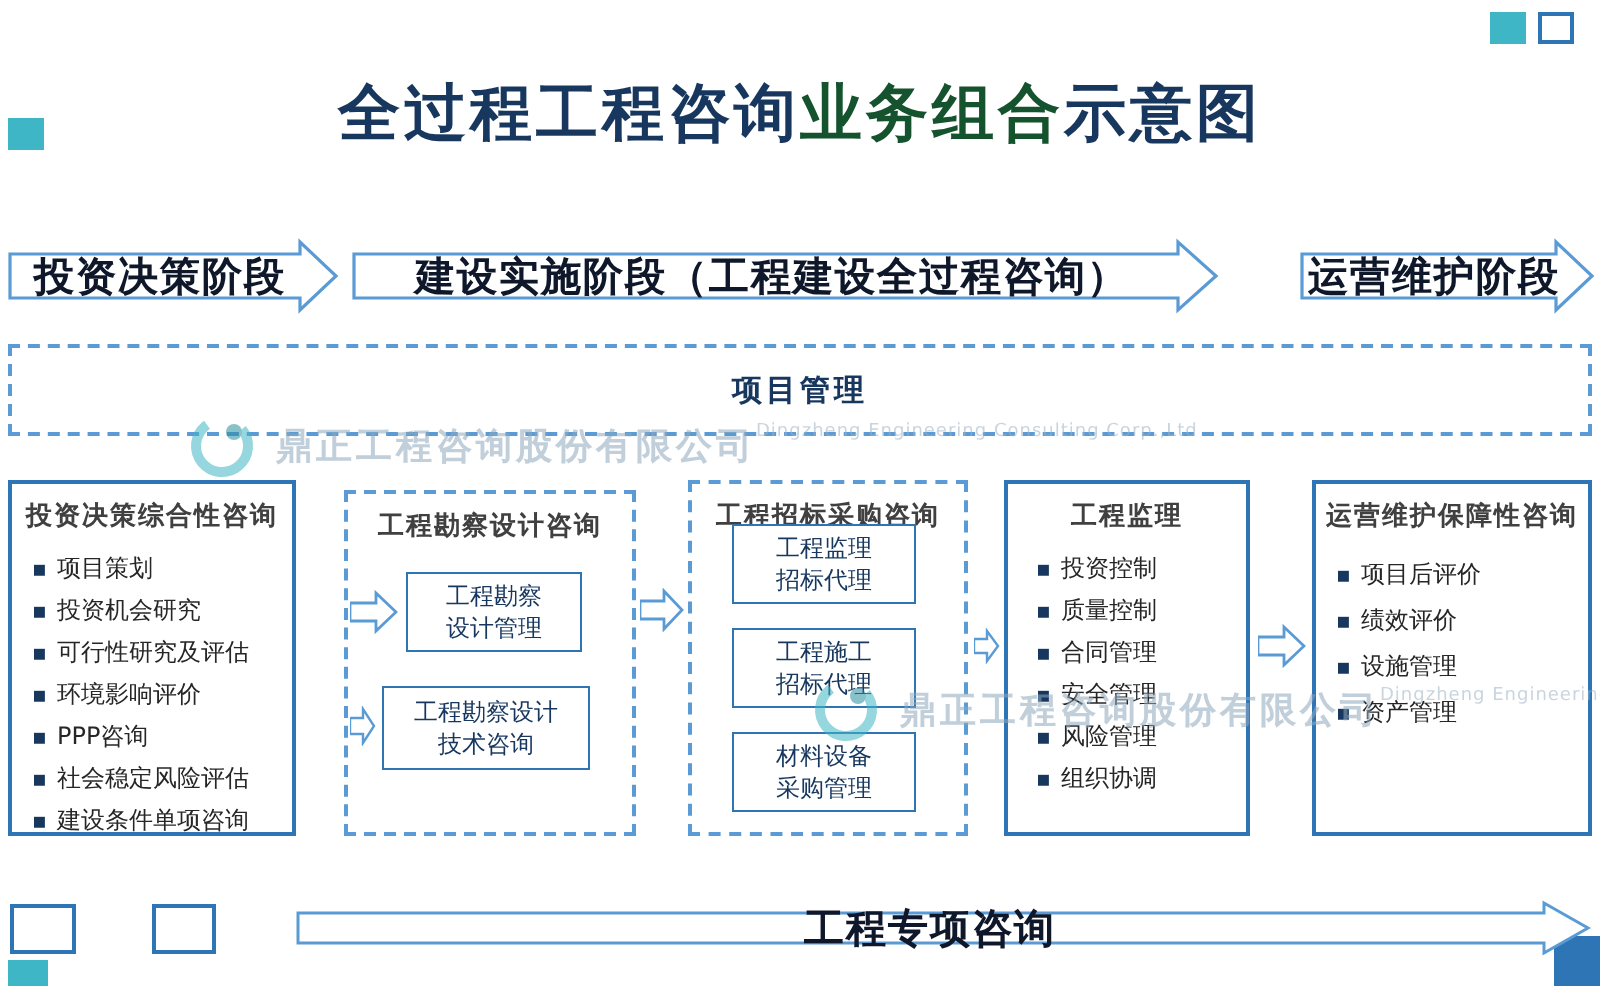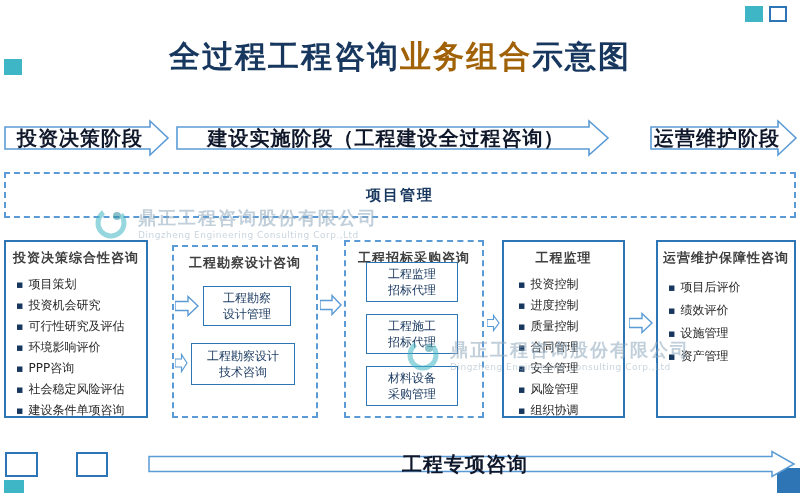--- a/index.html
+++ b/index.html
@@ -3,21 +3,21 @@
 <meta charset="utf-8">
 <style>
   * { margin:0; padding:0; box-sizing:border-box; }
   html,body { width:800px; height:493px; background:#ffffff;
     font-family:"DejaVu Sans","Liberation Sans",sans-serif; }
   .canvas { position:relative; width:800px; height:493px; overflow:hidden; background:#fff; }
   .sq { position:absolute; }
 
   .title { position:absolute; top:36px; left:0; width:100%; text-align:center;
     font-size:31px; font-weight:bold; color:#17375e; letter-spacing:2px; }
-  .title .teal-text { color:#a16207;margin-top:10px; }
+  .title .teal-text { color:#14532d;margin-top:10px; }
 
   .banner { position:absolute; }
   .banner svg { position:absolute; left:0; top:0; width:100%; height:100%; }
   .banner .lbl { position:absolute; left:0; top:0; right:14px; bottom:0;
     display:flex; align-items:center; justify-content:center;
     font-size:20px; font-weight:bold; color:#0f172a; letter-spacing:1px; white-space:nowrap; }
 
   .pm-box { position:absolute; left:4px; top:172px; width:792px; height:46px;
     border:2px dashed #5b9bd5; display:flex; align-items:center; justify-content:center;
     font-size:15px; font-weight:bold; color:#17375e; letter-spacing:2px;text-align:center; }
@@ -32,21 +32,21 @@
 
   .mini-box { position:absolute; border:1.5px solid #2e75b6; background:#fff;
     display:flex; flex-direction:column; align-items:center; justify-content:center;
     font-size:12px; color:#17375e; line-height:16px; text-align:center; white-space:nowrap; }
 
   .gap-arrow { position:absolute; }
   .gap-arrow svg { position:absolute; left:0; top:0; width:100%; height:100%; }
 
   .watermark { position:absolute; display:flex; align-items:center; gap:8px;
     opacity:.55; pointer-events:none; z-index:9; }
-  .wm-text { display:flex; flex-direction:column; }
+  .wm-text { display:flex; flex-direction:row; }
   .wm-cn { font-size:18px; font-weight:bold; letter-spacing:2px; color:#8fa8bc; white-space:nowrap; }
   .wm-en { font-size:9px; color:#9db3c4; letter-spacing:.5px; white-space:nowrap; }
 </style>
 </head>
 <body>
 
 <div class="canvas">
 
   <div class="sq" style="left:4px;top:59px;width:18px;height:16px;background:#3fb6c6"></div>
   <div class="sq" style="left:745px;top:6px;width:18px;height:16px;background:#3fb6c6"></div>
@@ -139,21 +139,20 @@
   <div class="gap-arrow" style="left:487px;top:314px;width:13px;height:18px">
     <svg viewBox="0 0 13 18" preserveAspectRatio="none">
         <polygon points="0,5.5 6.5,5.5 6.5,1.5 12,9 6.5,16.5 6.5,12.5 0,12.5" fill="#ffffff" stroke="#5b9bd5" stroke-width="1.2"></polygon>
       </svg>
   </div>
 
   <div class="solid-box" style="left:502px;top:240px;width:123px;height:178px">
     <span class="box-title">工程监理</span>
     <ul class="items" style="padding-left:14px">
       <li>投资控制</li>
-      <li>进度控制</li>
       <li>质量控制</li>
       <li>合同管理</li>
       <li>安全管理</li>
       <li>风险管理</li>
       <li>组织协调</li>
     </ul>
   </div>
 
   <div class="gap-arrow" style="left:629px;top:312px;width:24px;height:22px">
     <svg viewBox="0 0 24 22" preserveAspectRatio="none">

